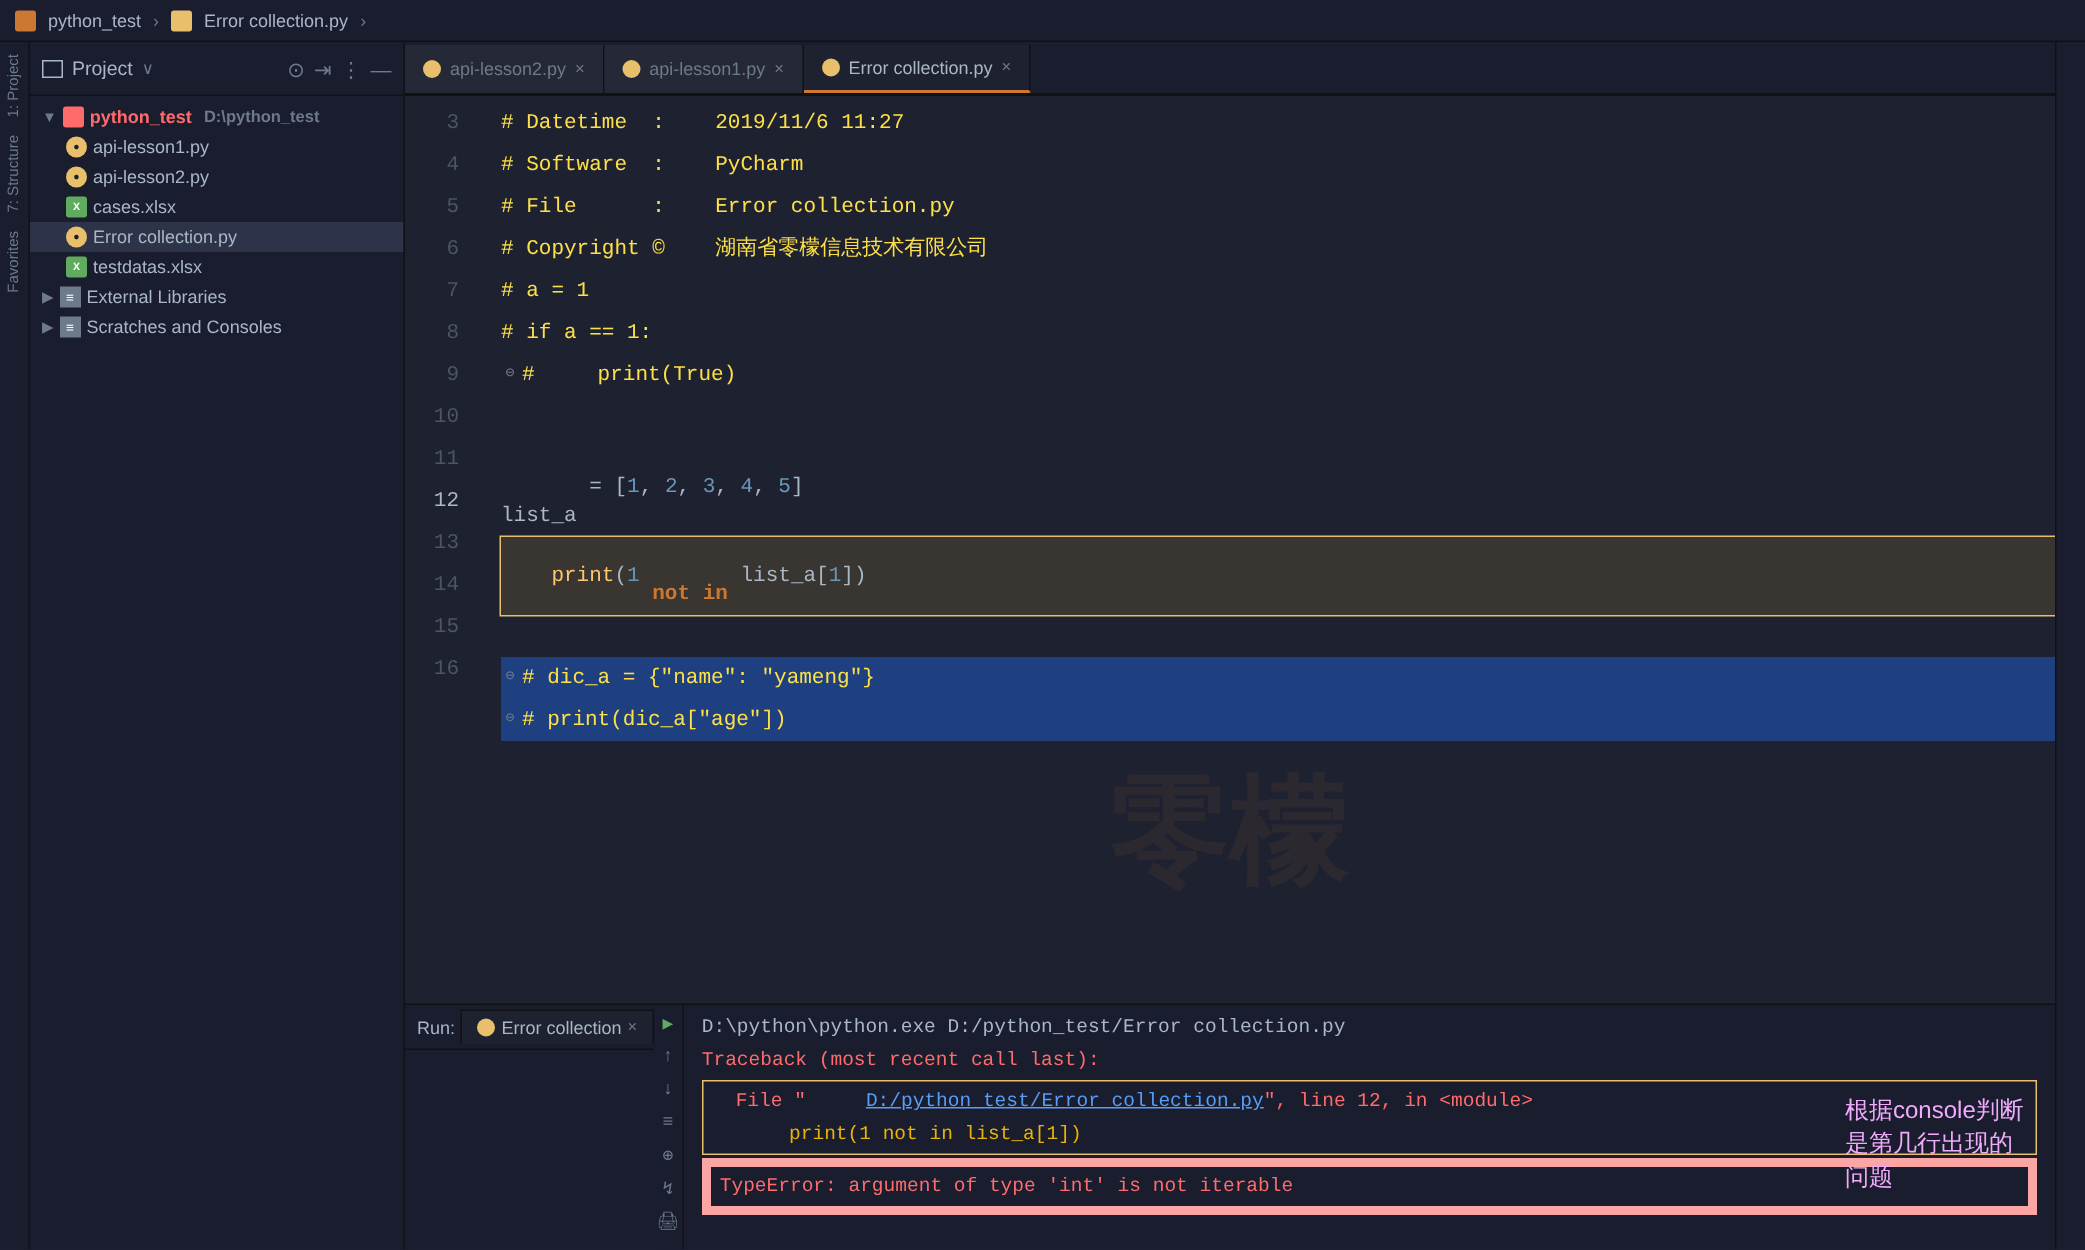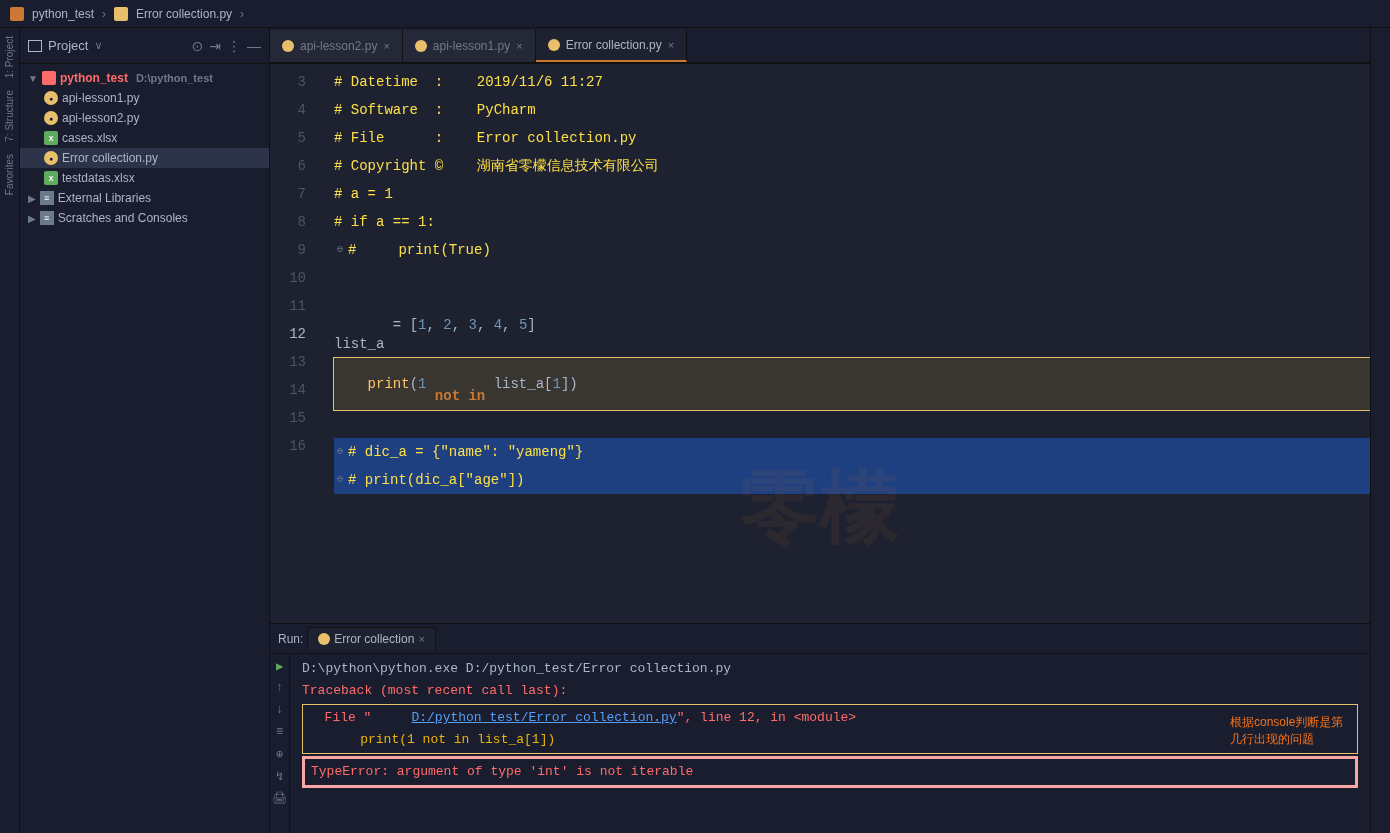--- a/index.html
+++ b/index.html
@@ -288,25 +288,25 @@
       font-size: 80px;
       font-weight: bold;
       color: #cc7832;
       font-family: sans-serif;
       pointer-events: none;
       z-index: 0;
     }
 
     
     .bottom-panel {
-      height: 210px;
+      height: 164px;
       background: #1a1d2e;
       border-top: 1px solid #111;
       display: flex;
-      flex-direction: column;
+      flex-direction: row;
     }
     .bottom-tab-bar {
       height: 30px;
       display: flex;
       align-items: center;
       background: #1a1d2e;
       border-bottom: 1px solid #111;
       padding-left: 8px;
       gap: 4px;
     }
@@ -365,22 +365,22 @@
     .console-line {
       white-space: pre;
       color: #a9b7c6;
     }
     .console-error { color: #ff6b6b; }
     .console-path { color: #589df6; text-decoration: underline; margin-left: 40px; }
     .console-annotation {
       position: absolute;
       right: 20px;
       top: 60px;
-      color: #f97316;
-      font-size: 12px;
+      color: #f0abfc;
+      font-size: 16px;
       font-family: sans-serif;
       line-height: 1.4;
       max-width: 120px;
     }
 
     
     .right-strip {
       width: 20px;
       background: #1a1d2e;
       display: flex;
@@ -614,21 +614,21 @@
 
           <div class="console-output">
             <div class="console-line">D:\python\python.exe D:/python_test/Error collection.py</div>
             <div class="console-line console-error">Traceback (most recent call last):</div>
 
             <div style="border:1px solid #e8bf6a;margin:2px 0;padding:2px 6px;">
               <div class="console-line console-error">  File "<span class="console-path">D:/python_test/Error collection.py</span>", line 12, in &lt;module&gt;</div>
               <div class="console-line" style="color:#eab308;padding-left:20px;">    print(1 not in list_a[1])</div>
             </div>
 
-            <div style="border:3px solid #fca5a5;margin:2px 0;padding:2px 6px;">
+            <div style="border:6px solid #fca5a5;margin:2px 0;padding:2px 6px;">
               <div class="console-line console-error">TypeError: argument of type 'int' is not iterable</div>
             </div>
 
             <div class="console-annotation">根据console判断是第几行出现的问题</div>
           </div>
         </div>
       </div>
     </div>
   </div>
 

